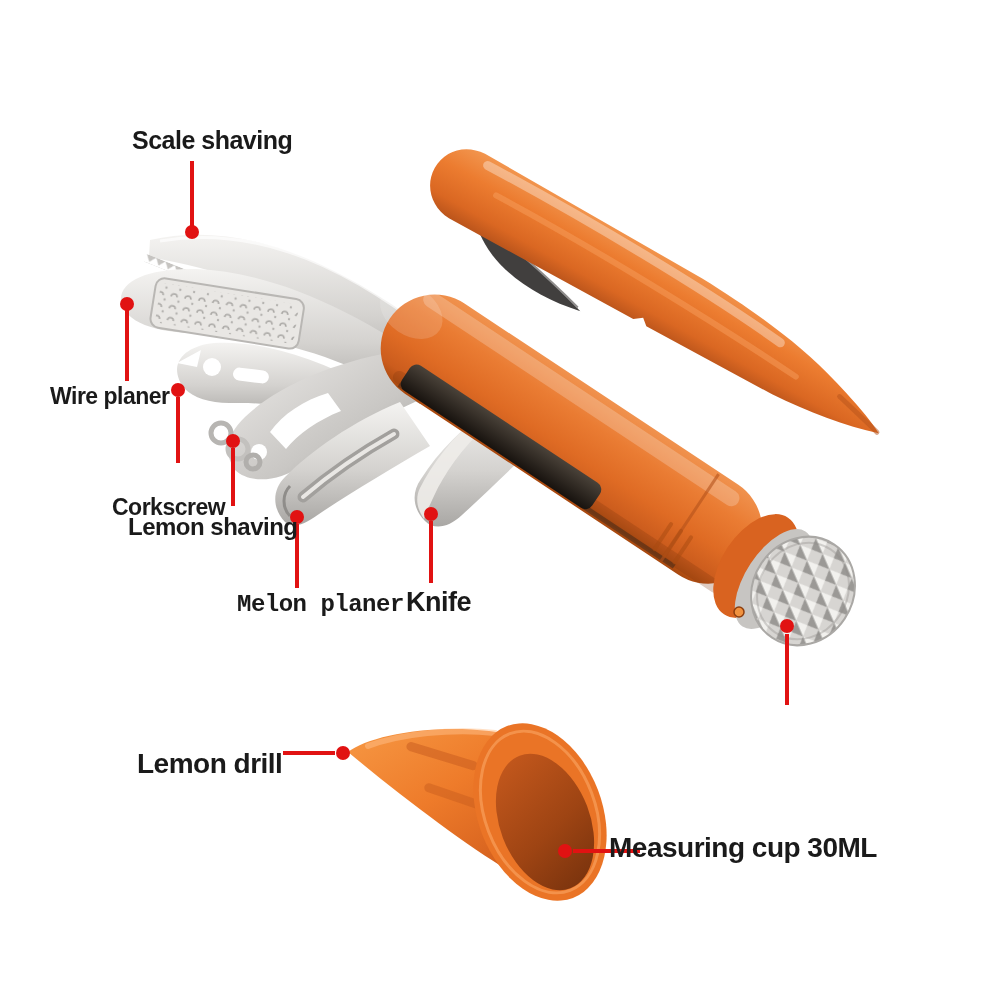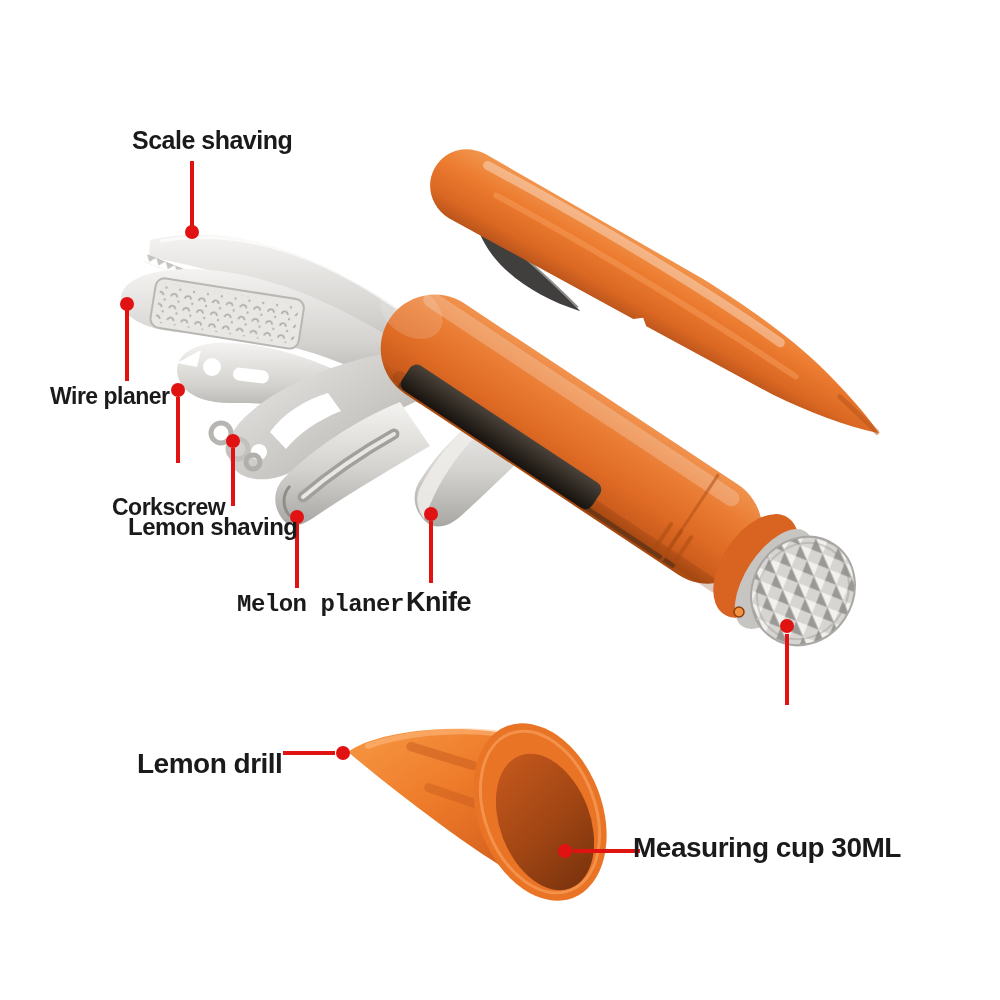--- a/index.html
+++ b/index.html
@@ -20,21 +20,21 @@
     line-height:1.1;
   }
   .lbl-scale        {left:132px; top:127px; font-size:25px;}
   .lbl-wire         {left:50px;  top:384px; font-size:23px;}
   .lbl-cork         {left:112px; top:495px; font-size:23px;text-align:center;}
   .lbl-lemon-shave  {left:128px; top:514px; font-size:24px;}
   .lbl-melon        {left:237px; top:592px; font-size:24px;font-family:Liberation Mono, monospace;}
   .lbl-knife        {left:406px; top:588px; font-size:27px;text-align:right;}
   .lbl-meat         {left:695px; top:710px; font-size:30px;}
   .lbl-lemon-drill  {left:137px; top:735px; font-size:28px;margin-top:14px;}
-  .lbl-measuring    {left:633px; top:833px; font-size:28px;}
+  .lbl-measuring    {left:609px; top:833px; font-size:28px;}
 </style>
 </head>
 <body>
 
 <div class="stage">
 
   <svg class="scene" viewBox="0 0 1000 1000">
     <defs>
       <linearGradient id="steelG" x1="0" y1="0" x2="0" y2="1">
         <stop offset="0" stop-color="#f4f3f1"></stop>

